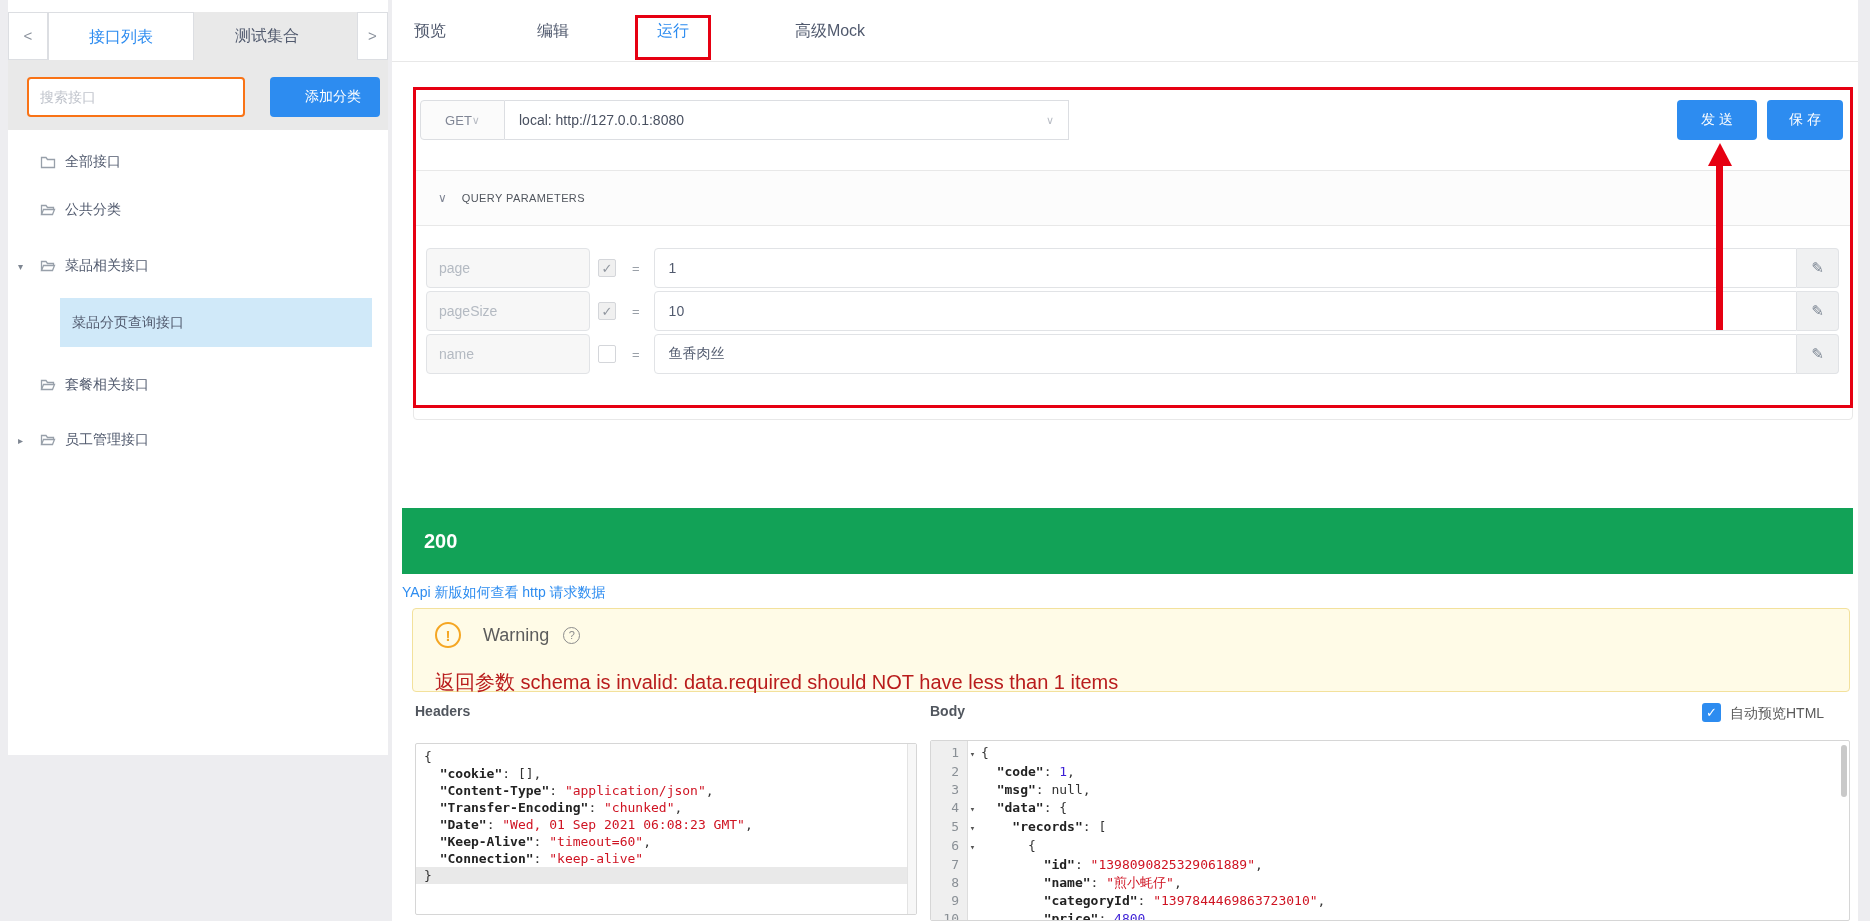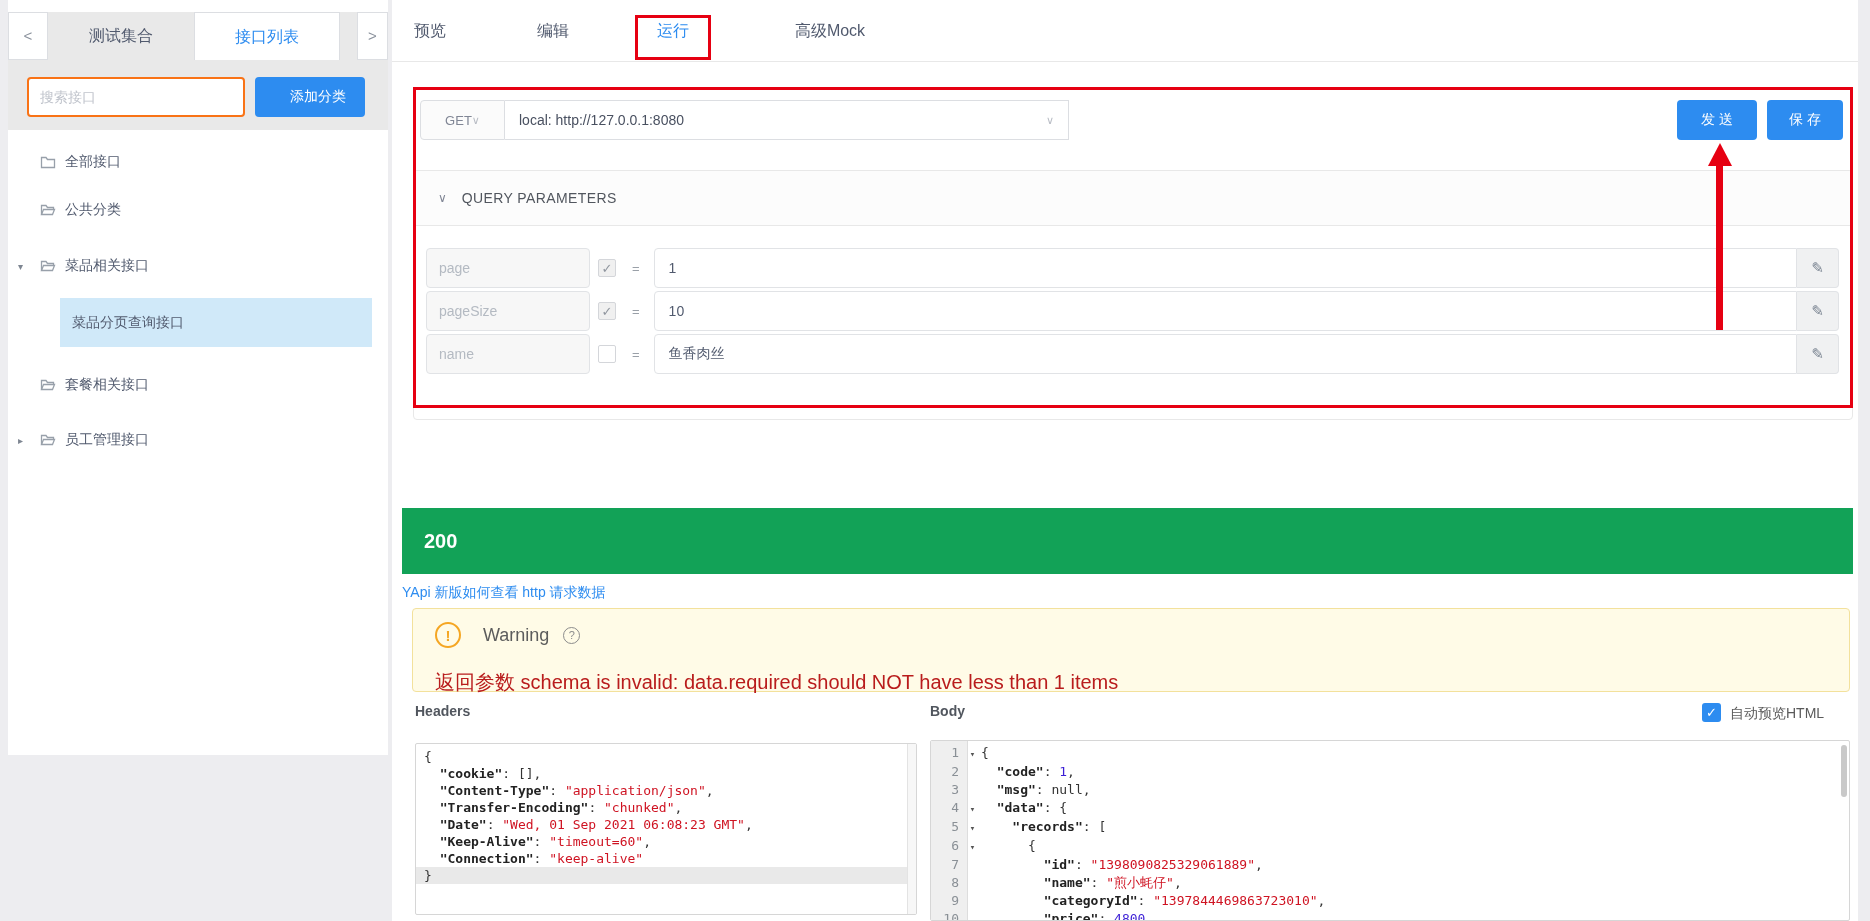--- a/index.html
+++ b/index.html
@@ -13,21 +13,21 @@
   .sb-collapse { width:40px; height:48px; line-height:46px; text-align:center; background:#fff;
                  border:1px solid #dcdee2; color:#8a919c; font-size:15px; cursor:pointer; }
   .sb-collapse.right { width:31px; margin-left:auto; }
   .sb-tab { width:146px; height:48px; line-height:48px; text-align:center; font-size:16px;
             color:#515a6e; cursor:pointer; }
   .sb-tab.active { background:#fff; color:#2d8cf0; border:1px solid #dcdee2; border-bottom:none; }
   .sb-search { position:absolute; left:19px; top:65px; width:218px; height:40px; border:2px solid #f97316;
                border-radius:4px; padding-left:11px; font-size:14px; color:#515a6e; outline:none;
                font-family:inherit; }
   .sb-search::placeholder { color:#c0c4cc; }
-  .sb-add { position:absolute; left:247px; top:65px; width:110px; height:40px; background:#2d8cf0;
+  .sb-add { position:absolute; left:262px; top:65px; width:110px; height:40px; background:#2d8cf0;
             border:none; border-radius:4px; color:#fff; font-size:14px; cursor:pointer; font-family:inherit;padding-left:16px; }
   .tree-item { position:absolute; left:0; width:380px; height:32px; display:flex; align-items:center;
                padding-left:10px; font-size:14px; color:#515a6e; cursor:pointer; }
   .caret-slot { width:22px; font-size:10px; color:#7e8692; text-align:left; }
   .f-icon { width:25px; display:inline-flex; align-items:center; }
   .f-icon svg { stroke:#98a0aa; fill:none; stroke-width:1.3; }
   .tree-item.sel { left:52px; width:312px; height:49px; background:#d0e9f9; padding-left:12px; }
 
   
   .main { position:absolute; left:392px; top:0; width:1466px; height:921px; background:#fff; }
@@ -53,21 +53,21 @@
          color:#fff; font-size:14px; cursor:pointer; font-family:inherit; }
   .btn-send { left:1285px; width:80px; }
   .btn-save { left:1375px; width:76px; }
 
   
   .qp-panel { position:absolute; left:21px; top:170px; width:1440px; height:250px;
               border:1px solid #e8e8e8; border-radius:4px; background:#fff; }
   .qp-header { height:55px; border-bottom:1px solid #e8e8e8; background:#fcfcfc; display:flex;
                align-items:center; padding-left:24px; gap:15px; border-radius:4px 4px 0 0; }
   .qp-chev { color:#808695; font-size:12px; cursor:pointer; }
-  .qp-title { font-size:14px; color:#51565e; letter-spacing:.4px; }
+  .qp-title { font-size:11px; color:#51565e; letter-spacing:.4px; }
   .qp-body { padding:22px 13px 0 12px; }
   .qp-row { display:flex; align-items:center; height:40px; margin-bottom:3px; }
   .qp-key { width:164px; height:40px; background:#f7f7f7; border:1px solid #e1e3e6; border-radius:4px;
             line-height:38px; padding-left:12px; font-size:14px; color:#b4bac2; }
   .qp-check { width:18px; height:18px; margin-left:8px; border:1px solid #d4d6da; border-radius:2px;
               background:#fff; display:flex; align-items:center; justify-content:center;
               font-size:13px; color:#8f959e; cursor:pointer; }
   .qp-check span { display:none; }
   .qp-check.checked { background:#f0f0f0; }
   .qp-check.checked span { display:inline; }
@@ -135,22 +135,22 @@
 </style>
 </head>
 <body>
 
 <div>
 
   <aside class="sidebar">
     <div class="sb-header">
       <div class="sb-tabs">
         <div class="sb-collapse"><span>&lt;</span></div>
+        <div class="sb-tab active">接口列表</div>
         <div class="sb-tab">测试集合</div>
-        <div class="sb-tab active">接口列表</div>
         <div class="sb-collapse right"><span>&gt;</span></div>
       </div>
       <input class="sb-search" placeholder="搜索接口" style="">
       <button class="sb-add">添加分类</button>
     </div>
 
     <div>
       <div class="tree-item" style="top:146px">
         <span class="caret-slot"></span>
         <span class="f-icon">

